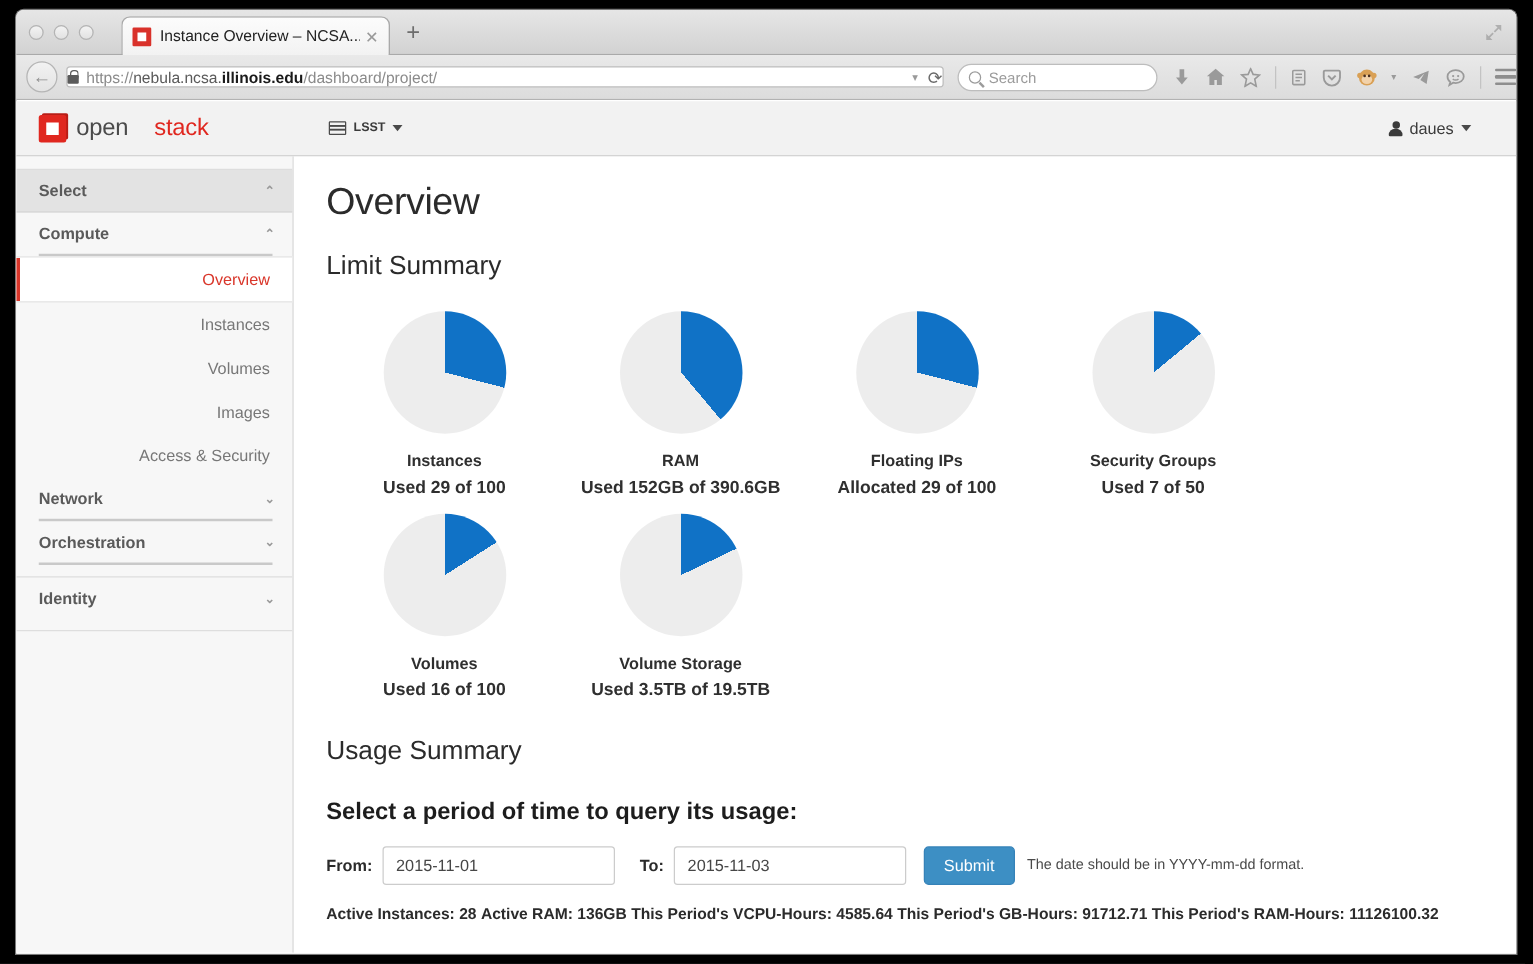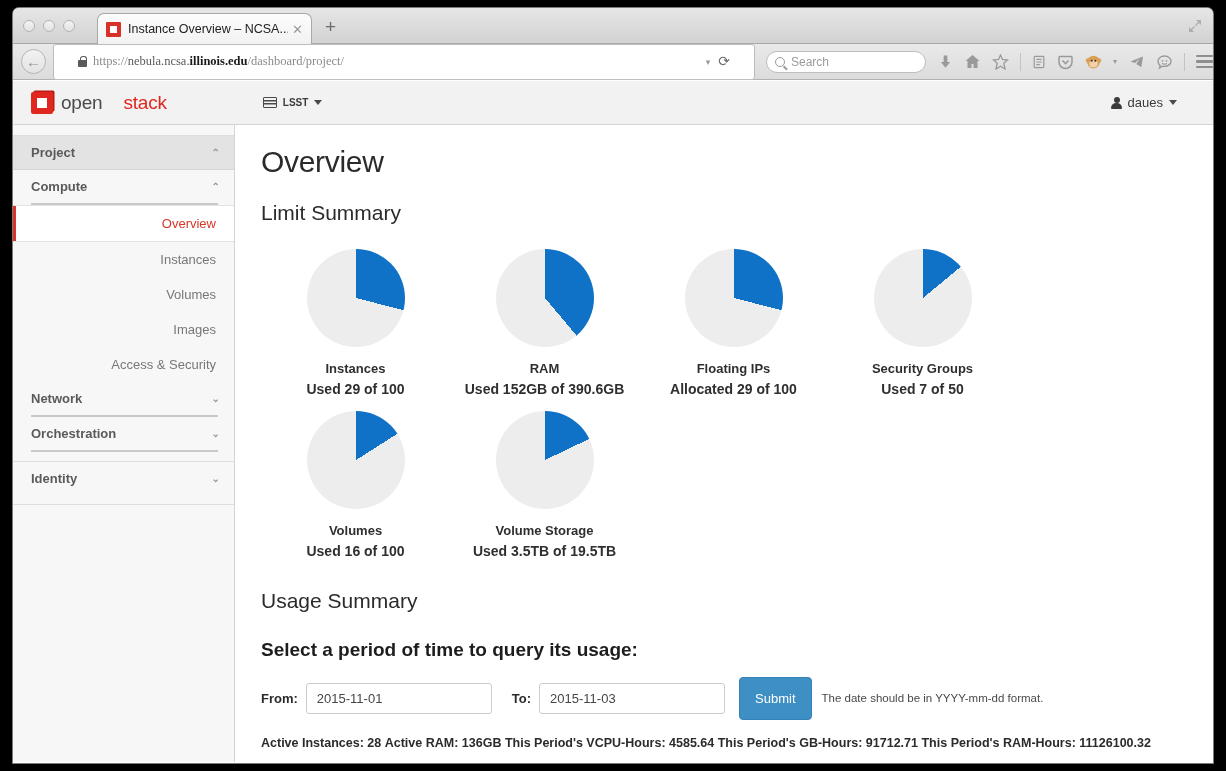--- a/index.html
+++ b/index.html
@@ -95,28 +95,27 @@
   .backbtn {
     width: 25px; height: 25px; border-radius: 50%;
     background: linear-gradient(#f2f2f2,#e3e3e3);
     border: 1px solid #b5b5b5;
     display: flex; align-items: center; justify-content: center;
     color: #8d8d8d; font-size: 15px; cursor: pointer;
     flex: 0 0 auto;
   }
   .urlbox {
     flex: 0 0 702px;
-    height: 36px; margin-left: 7px;
+    height: 17px; margin-left: 7px;
     background: #fff;
     border: 1px solid #bdbdbd;
     border-radius: 3px;
     display: flex; align-items: center;
-    padding: 0 24px;
+    padding: 0 0;
     font-size: 12.5px;
-    font-family: Liberation Serif, serif;
   }
   .lock {
     width: 9px; height: 11px; margin-right: 6px; position: relative; flex:0 0 9px;
   }
   .lock::after {
     content: ""; position: absolute; left: 0; bottom: 0;
     width: 9px; height: 7px; background: #5a5a5a; border-radius: 1px;
   }
   .lock::before {
     content: ""; position: absolute; left: 2px; top: 0;
@@ -283,21 +282,21 @@
   }
   .date-input {
     width: 186px; height: 31px;
     border: 1px solid #cccccc; border-radius: 3px;
     background: #fff; padding: 0 10px;
     font-size: 13px; color: #464646;
     font-family: "Liberation Sans", sans-serif;
   }
   .submit-btn {
     margin-left: 14px;
-    height: 43px; padding: 0 15px;
+    height: 31px; padding: 0 15px;
     background: #3d8fc4; border: 1px solid #3582b8; border-radius: 4px;
     color: #fff; font-size: 13px; cursor: pointer;
     font-family: "Liberation Sans", sans-serif;
   }
   .hint { margin-left: 10px; font-size: 11.5px; color: #4a4a4a; }
 
   .stats {
     margin-top: 16px; font-size: 12.5px; color: #2b2b2b;
     white-space: nowrap;
   }
@@ -416,21 +415,21 @@
         <span class="caret-d"></span>
       </div>
     </div>
 
     <div class="body-wrap">
 
       <nav class="sidebar">
         <div class="sb-top-strip"></div>
 
         <div class="sb-group active-group">
-          <span>Project</span>
+          <span>Select</span>
           <span class="sb-chev">⌃</span>
         </div>
 
         <div class="sb-group">
           <span>Compute</span>
           <span class="sb-chev">⌃</span>
         </div>
         <div class="sb-rule"></div>
 
         <div class="sb-item active">

